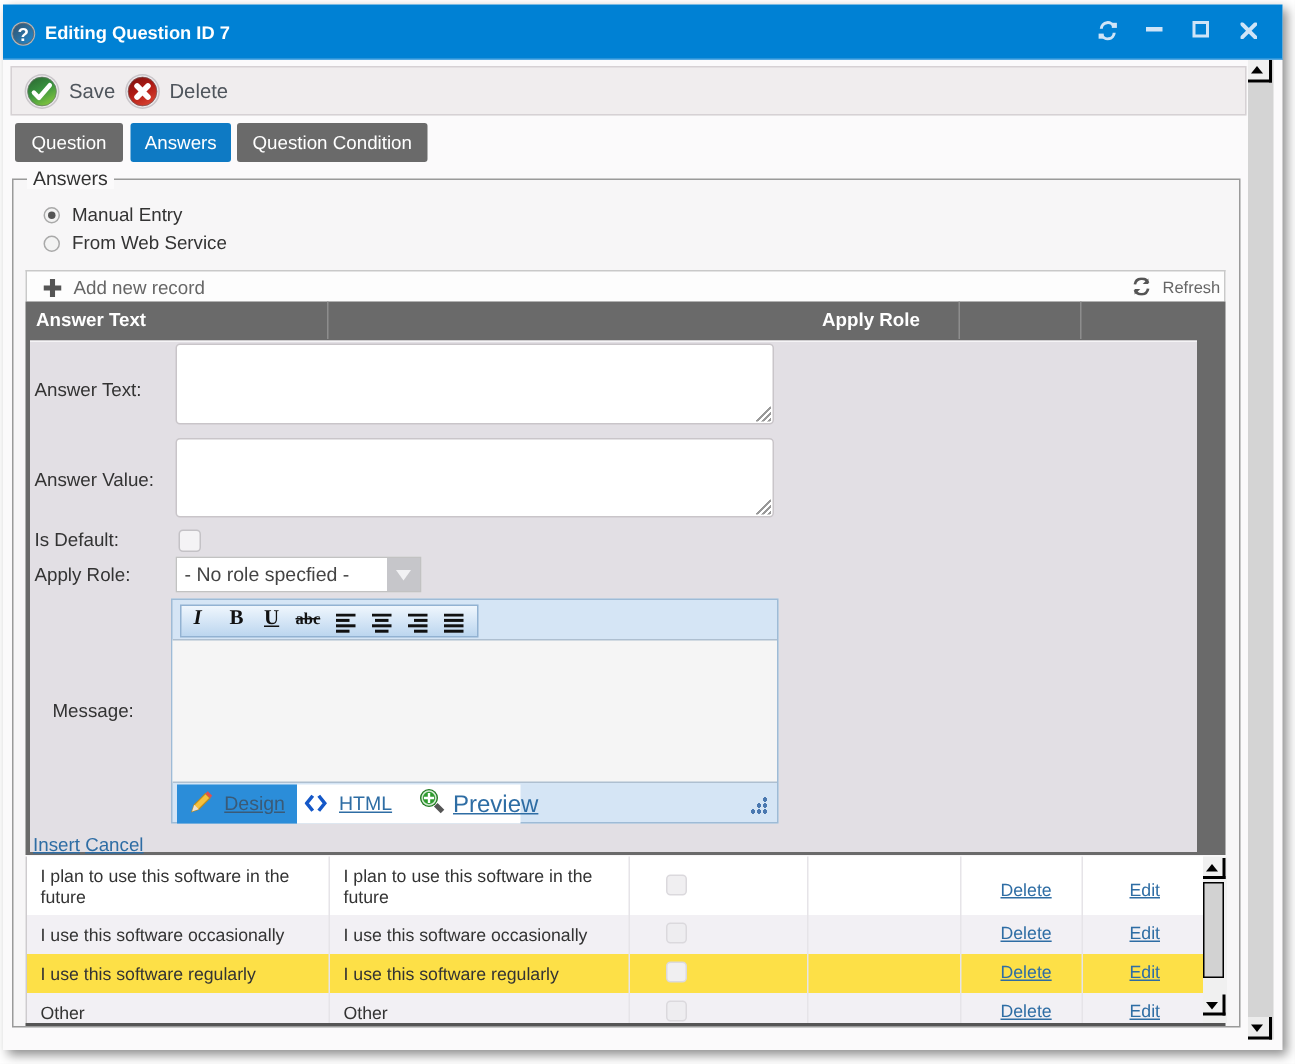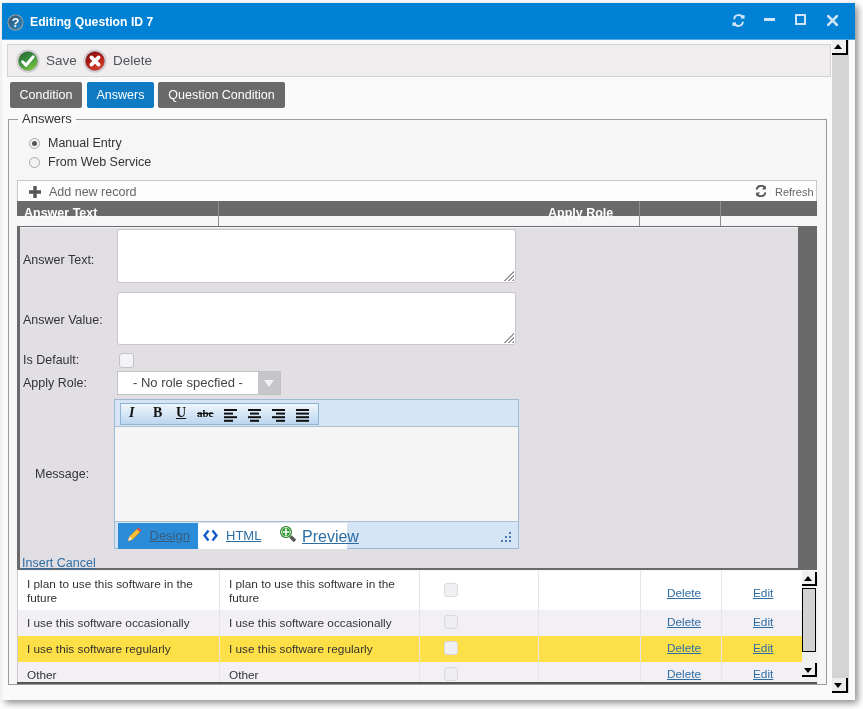--- a/index.html
+++ b/index.html
@@ -26,33 +26,33 @@
     font-size:13px; color:#333; }
   .lbl { position:absolute; font-size:12.5px; color:#333; }
   
   .radio { position:absolute; width:11px; height:11px; border-radius:50%;
     border:1px solid #a9a9a9; background:#f3f3f3; }
   .radio.on::after { content:""; position:absolute; left:2px; top:2px; width:5px; height:5px;
     border-radius:50%; background:#555; }
   
   .gtoolbar { position:absolute; left:15px; top:177px; width:800px; height:21px;
     background:#fdfdfd; border:1px solid #c9c9c9; border-bottom:none; }
-  .ghead { position:absolute; left:15px; top:198px; width:800px; height:15px; background:#6a6a6a; }
+  .ghead { position:absolute; left:15px; top:198px; width:800px; height:25px; background:#6a6a6a; }
   .gh { position:absolute; top:0; height:25px; line-height:25px; color:#fff; font-size:12.5px;
     font-weight:bold; padding-left:7px; border-right:1px solid #8d8d8d; }
   .editregion { position:absolute; left:15px; top:223px; width:800px; height:344px; background:#6a6a6a; }
   .editpanel { position:absolute; left:3px; top:1px; width:778px; height:341px; background:#e2dfe4; border-top:1px solid #f5f4f6; }
   .ta { position:absolute; left:97px; width:399px; background:#fff; border:1px solid #c9c5c9; border-radius:3px; }
   .grip { position:absolute; right:1px; bottom:1px; width:10px; height:10px;
     background:
      linear-gradient(135deg, transparent 48%, #999 48%, #999 56%, transparent 56%,
        transparent 68%, #999 68%, #999 76%, transparent 76%, transparent 88%, #999 88%, #999 96%, transparent 96%); }
   .cb { position:absolute; width:15px; height:15px; border:1px solid #c4c2c6; border-radius:3px; background:#f4f3f5; }
   .ddl { position:absolute; left:97px; top:143px; width:164px; height:24px; background:#fff;
-    border:1px solid #c2c2c2; font-size:13px; color:#444; line-height:22px; padding-left:15px; }
+    border:1px solid #c2c2c2; font-size:13px; color:#444; line-height:22px; padding-left:5px; }
   .ddlbtn { position:absolute; right:0; top:0; width:22px; height:22px; background:#c6c6ca; }
   .ddlbtn::after { content:""; position:absolute; left:6px; top:8px;
     border-left:5px solid transparent; border-right:5px solid transparent; border-top:7px solid #f2f2f4; }
   
   .rte { position:absolute; left:94px; top:171px; width:405px; height:150px;
     border:1px solid #9ebbd6; background:#d5e5f5; }
   .rtegroup { position:absolute; left:5px; top:3px; width:199px; height:22px;
     background:linear-gradient(#eff6fd,#bcd6ef); border:1px solid #92b2d2; }
   .rtecontent { position:absolute; left:0px; top:26px; width:403px; height:96px;
     background:#f5f5f5; border-top:1px solid #aebfd0; border-bottom:1px solid #aebfd0; }
@@ -128,21 +128,21 @@
     <div class="tbtxt" style="left:38px;">Save</div>
     <svg class="abs" style="left:75px; top:4px;" width="24" height="24" viewBox="0 0 24 24">
       <circle cx="12" cy="12" r="11.6" fill="#c9c5c9"></circle>
       <circle cx="12" cy="12" r="10.6" fill="#eceaec"></circle>
       <circle cx="12" cy="12" r="9.6" fill="url(#rg)" stroke="#7a5a5a" stroke-width="0.5"></circle>
       <path d="M8.4 8.4 L15.6 15.6 M15.6 8.4 L8.4 15.6" stroke="#fff" stroke-width="3.8" stroke-linecap="round"></path>
     </svg>
     <div class="tbtxt" style="left:105px;">Delete</div>
   </div>
 
-  <div class="tab" style="left:8px; width:72px;">Condition</div>
+  <div class="tab" style="left:8px; width:72px;">Question</div>
   <div class="tab sel" style="left:85px; width:67px;">Answers</div>
   <div class="tab" style="left:156px; width:127px;">Question Condition</div>
 
   <div class="fs"></div>
   <div class="legend">Answers</div>
 
   <div class="radio on" style="left:27px; top:135px;"></div>
   <div class="lbl" style="left:46px; top:133px;">Manual Entry</div>
   <div class="radio" style="left:27px; top:154px;"></div>
   <div class="lbl" style="left:46px; top:152px;">From Web Service</div>

